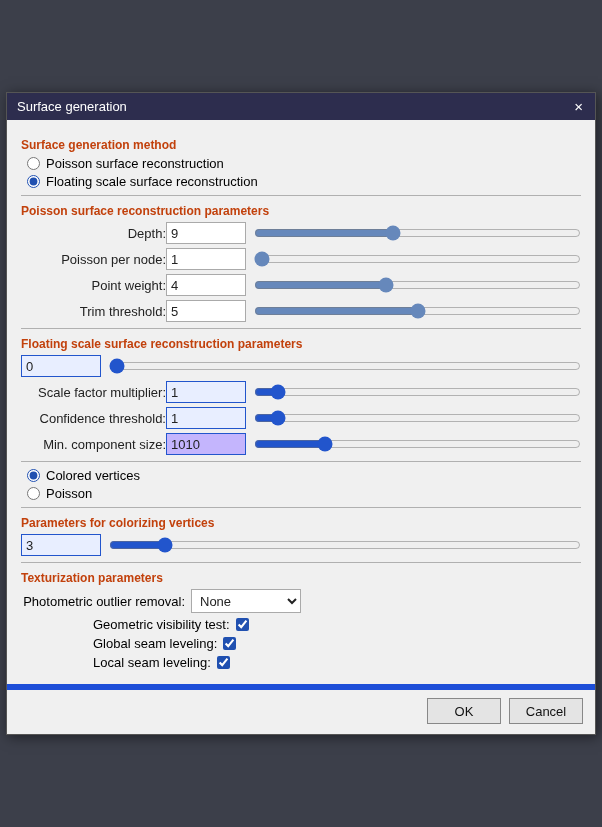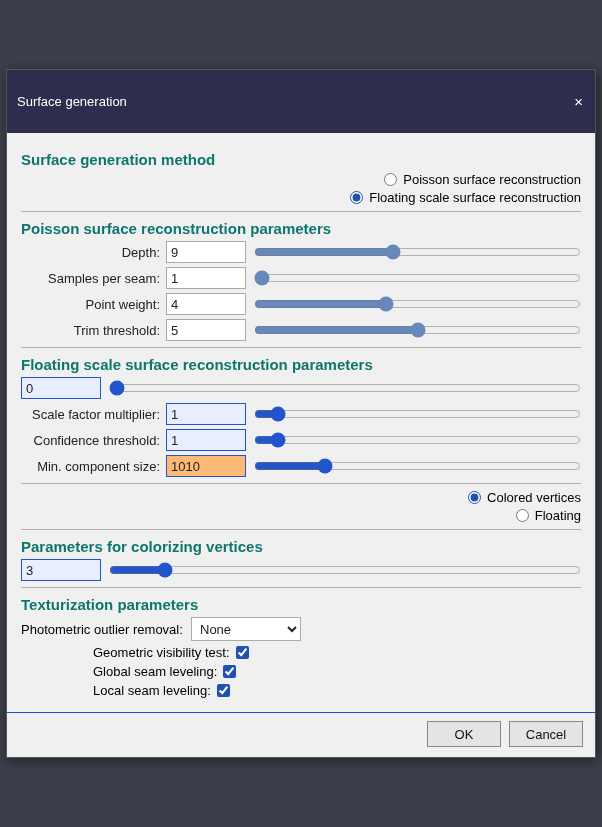--- a/index.html
+++ b/index.html
@@ -17,21 +17,21 @@
     .dialog {
       background: #f0f0f0;
       border: 1px solid #555;
       width: 590px;
       box-shadow: 2px 2px 12px rgba(0,0,0,0.5);
     }
 
     .title-bar {
       background: #2d2d4e;
       color: #fff;
-      padding: 24px 10px;
+      padding: 6px 10px;
       display: flex;
       justify-content: space-between;
       align-items: center;
       font-size: 13px;
     }
 
     .close-btn {
       cursor: pointer;
       color: #fff;
       font-size: 15px;
@@ -39,34 +39,33 @@
       background: none;
       border: none;
       padding: 0 2px;
     }
 
     .dialog-body {
       padding: 10px 14px 10px 14px;
     }
 
     .section-label {
-      color: #0f766e;
+      color: #c2410c;
       font-weight: bold;
-      font-size: 15px;
+      font-size: 12px;
       margin-top: 8px;
       margin-bottom: 4px;
     }
 
     .radio-row {
       display: flex;
       align-items: center;
       gap: 6px;
       margin: 3px 0 3px 6px;
       font-size: 13px;
-      justify-content: flex-end;
     }
 
     .radio-row input[type="radio"] {
       accent-color: #2050b0;
       margin: 0;
     }
 
     .separator {
       border: none;
       border-top: 1px solid #b0b0b0;
@@ -75,21 +74,20 @@
 
     .param-row {
       display: flex;
       align-items: center;
       margin: 4px 0;
     }
 
     .param-label {
       text-align: right;
       min-width: 145px;
-      padding-right: 6px;
       font-size: 13px;
       color: #222;
     }
 
     .param-input {
       width: 80px;
       height: 22px;
       border: 1px solid #aaa;
       background: #fff;
       font-size: 13px;
@@ -128,41 +126,43 @@
       accent-color: #2050b0;
     }
 
     .photometric-row {
       display: flex;
       align-items: center;
       margin: 4px 0;
     }
 
     .photometric-label {
+      text-align: right;
       min-width: 170px;
+      padding-right: 6px;
       font-size: 13px;
     }
 
     select {
       height: 24px;
       font-size: 13px;
       border: 1px solid #aaa;
       background: #fff;
       padding: 1px 4px;
       min-width: 110px;
       color: #222;
       appearance: auto;
     }
 
     .dialog-footer {
       display: flex;
       justify-content: flex-end;
       padding: 8px 12px 10px 12px;
       gap: 8px;
-      border-top: 1px solid #1d4ed8;
+      border-top: 6px solid #1d4ed8;
       background: #f0f0f0;
     }
 
     .footer-btn {
       width: 74px;
       height: 26px;
       font-size: 13px;
       cursor: pointer;
       border: 1px solid #888;
       background: #e4e4e4;
@@ -197,21 +197,21 @@
 
     <div class="param-row">
       <span class="param-label">Depth:</span>
       <input class="param-input" type="text" value="9" style="">
       <div class="slider-area">
         <input type="range" min="1" max="20" value="9" style="">
       </div>
     </div>
 
     <div class="param-row">
-      <span class="param-label">Samples per seam:</span>
+      <span class="param-label">Poisson per node:</span>
       <input class="param-input" type="text" value="1" style="">
       <div class="slider-area">
         <input type="range" min="1" max="20" value="1" style="">
       </div>
     </div>
 
     <div class="param-row">
       <span class="param-label">Point weight:</span>
       <input class="param-input" type="text" value="4" style="">
       <div class="slider-area">
@@ -249,35 +249,35 @@
     <div class="param-row">
       <span class="param-label">Confidence threshold:</span>
       <input class="param-input" type="text" value="1" style="background: rgb(232, 238, 255); border-color: rgb(34, 85, 204);">
       <div class="slider-area">
         <input type="range" min="0" max="20" value="1" class="blue-thumb" style="">
       </div>
     </div>
 
     <div class="param-row">
       <span class="param-label">Min. component size:</span>
-      <input class="param-input" type="text" value="1010" style="background: #fdba74; border-color: rgb(34, 85, 204);">
+      <input class="param-input" type="text" value="1010" style="background: #c4b5fd; border-color: rgb(34, 85, 204);">
       <div class="slider-area">
         <input type="range" min="0" max="5000" value="1010" class="blue-thumb" style="">
       </div>
     </div>
 
     <hr class="separator">
 
     <div class="radio-row">
       <input type="radio" name="colorization" id="colored_vertices" checked="" style="">
       <label for="colored_vertices">Colored vertices</label>
     </div>
     <div class="radio-row">
       <input type="radio" name="colorization" id="textures" style="">
-      <label for="textures">Floating</label>
+      <label for="textures">Poisson</label>
     </div>
 
     <hr class="separator">
 
     <div class="section-label">Parameters for colorizing vertices</div>
 
     <div class="param-row">
       <input class="param-input" type="text" value="3" style="background: rgb(232, 238, 255); border-color: rgb(34, 85, 204);">
       <div class="slider-area">
         <input type="range" min="1" max="20" value="3" class="blue-thumb" style="">

